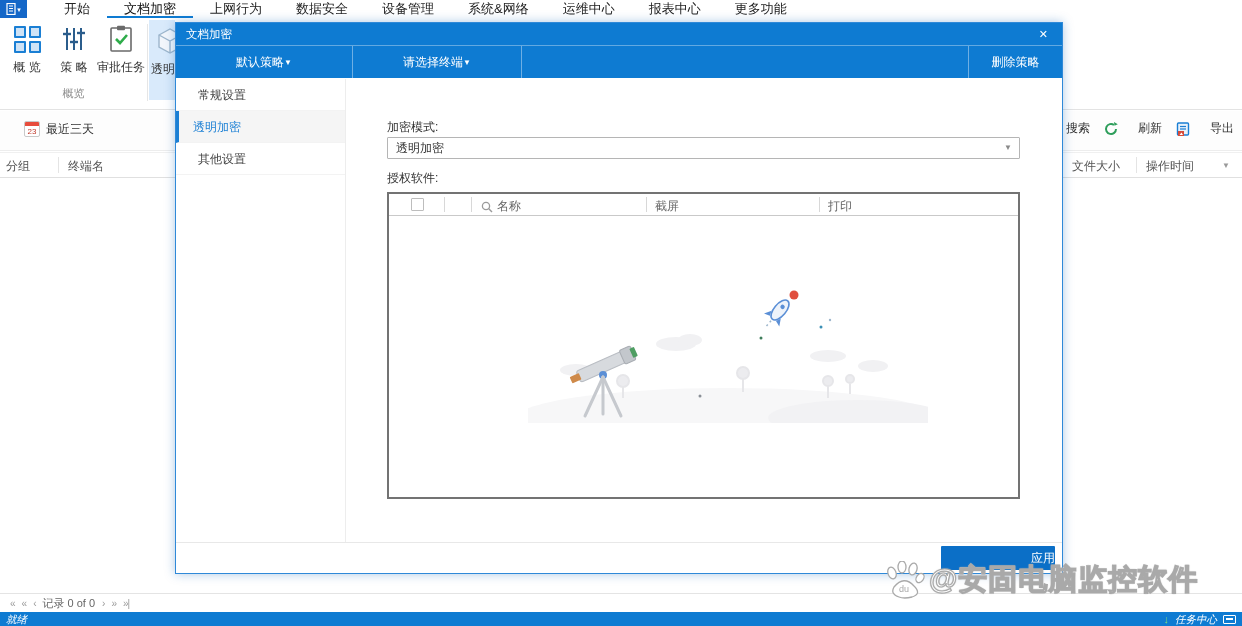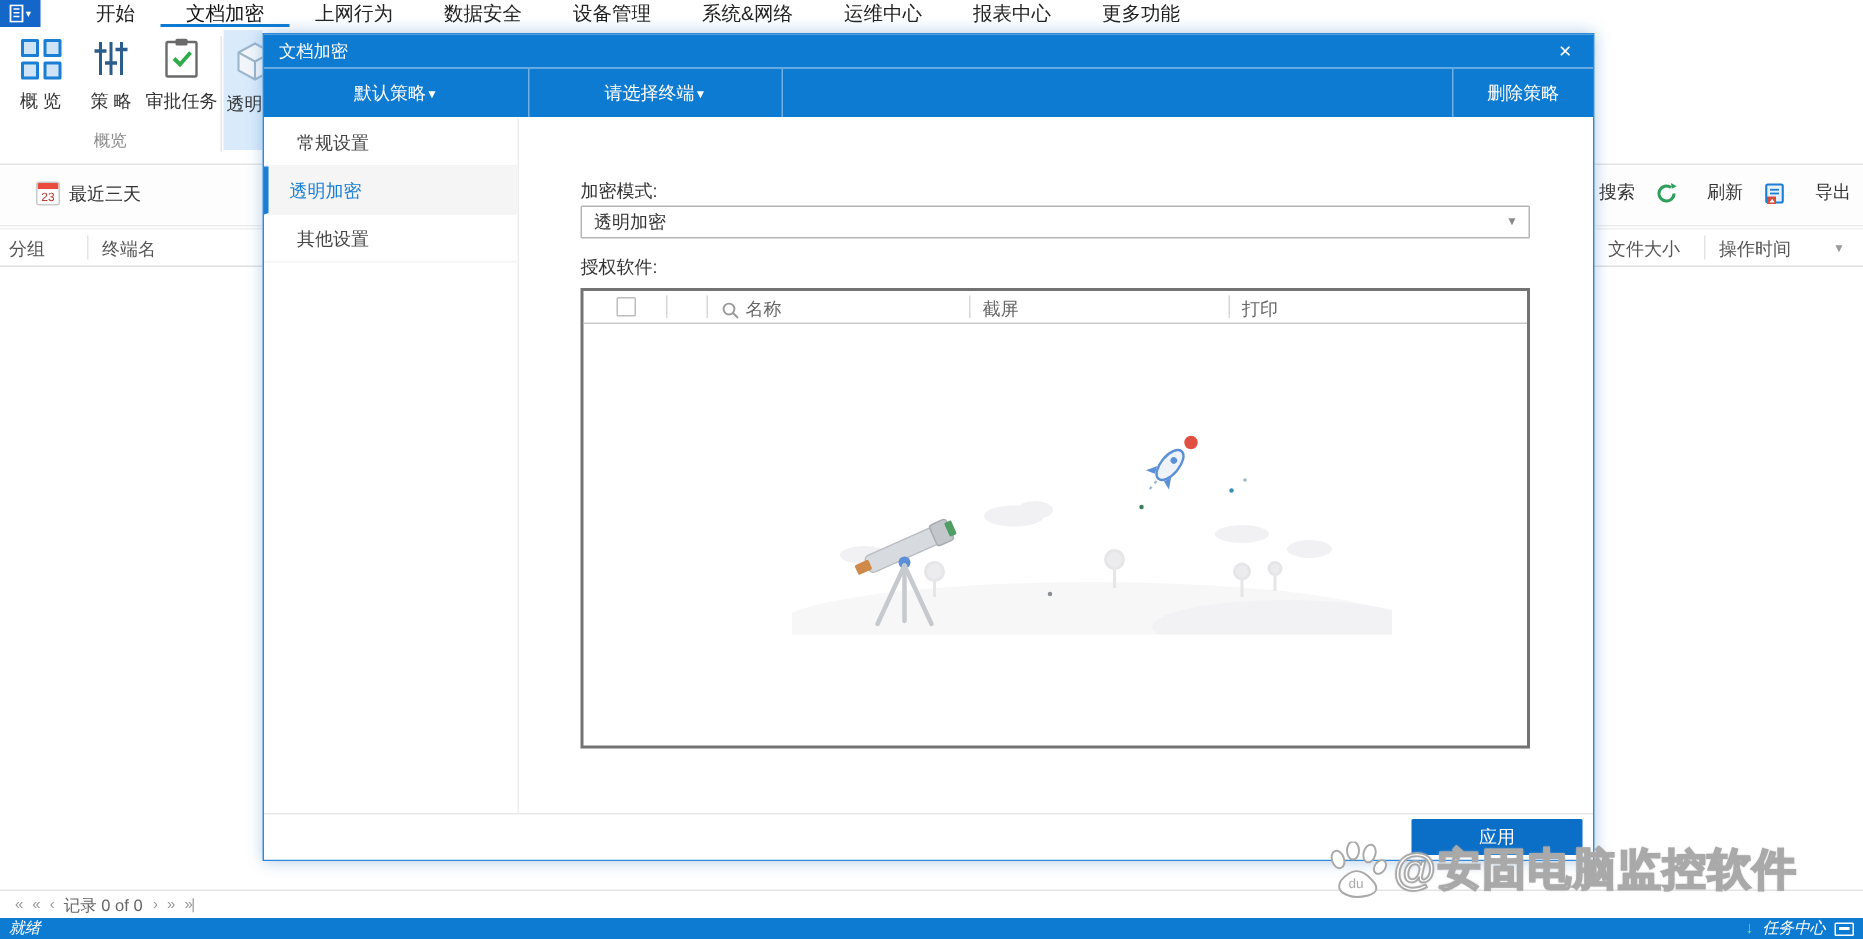--- a/index.html
+++ b/index.html
@@ -76,21 +76,21 @@
   .sw-label { position:absolute; left:41px; top:91px; font-size:12px; color:#333; }
   .sw-table { position:absolute; left:41px; right:42px; top:113px; height:307px; border:2px solid #737373; background:#fff; }
   .sw-head { position:relative; height:22px; border-bottom:1px solid #c9c9c9; font-size:12px; color:#666; }
   .sw-div { position:absolute; top:3px; bottom:3px; width:1px; background:#d8d8d8; }
   .sw-cb { position:absolute; left:22px; top:4px; width:13px; height:13px; border:1px solid #bdbdbd; border-radius:1px; background:#fff; cursor:pointer; }
   .sw-col { position:absolute; top:4px; white-space:nowrap; display:flex; align-items:center; gap:4px; cursor:pointer; }
   .sw-body { position:relative; height:284px; overflow:hidden; }
   .empty-illust { position:absolute; left:139px; top:62px; }
 
   .dlg-footer { position:absolute; left:0; right:0; bottom:0; height:31px; border-top:1px solid #e8e8e8; background:#fff; }
-  .apply-btn { position:absolute; right:7px; top:3px; width:114px; height:24px; background:#0b6fc7; color:#fff; font-size:12px; text-align:center; line-height:24px; cursor:pointer; border-radius:1px; }
+  .apply-btn { position:absolute; right:7px; top:3px; width:114px; height:24px; background:#0b6fc7; color:#fff; font-size:12px; text-align:right; line-height:24px; cursor:pointer; border-radius:1px; }
 
   
   .watermark { position:absolute; left:884px; top:560px; z-index:50; display:flex; align-items:center; gap:3px; pointer-events:none; }
   .wm-text { font-size:29px; font-weight:bold; color:#fff; letter-spacing:1px;
              -webkit-text-stroke:1.2px #a9a9a9;
              text-shadow:0 0 1px #b5b5b5, 0 0 1px #b5b5b5, 0 0 2px #c0c0c0; }
 </style>
 </head>
 <body>
 

